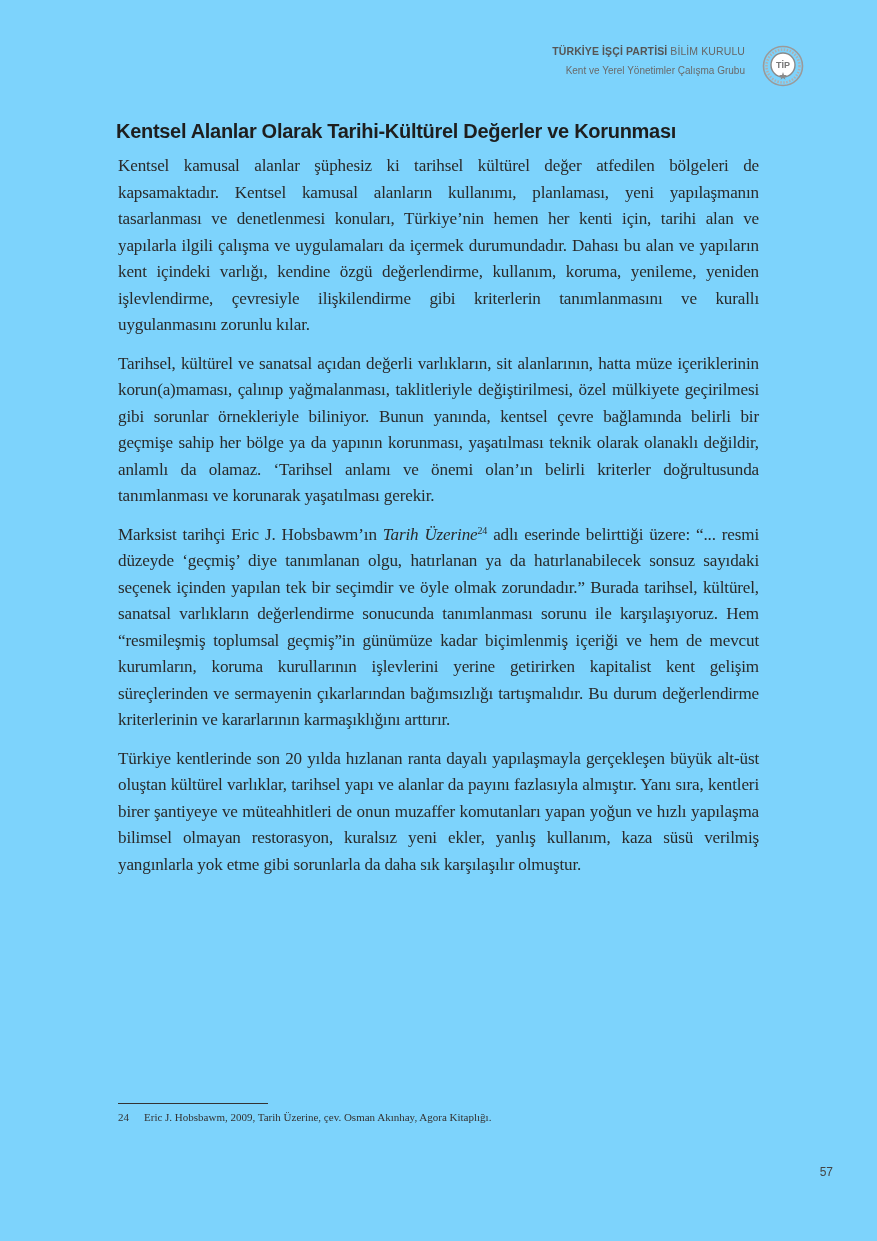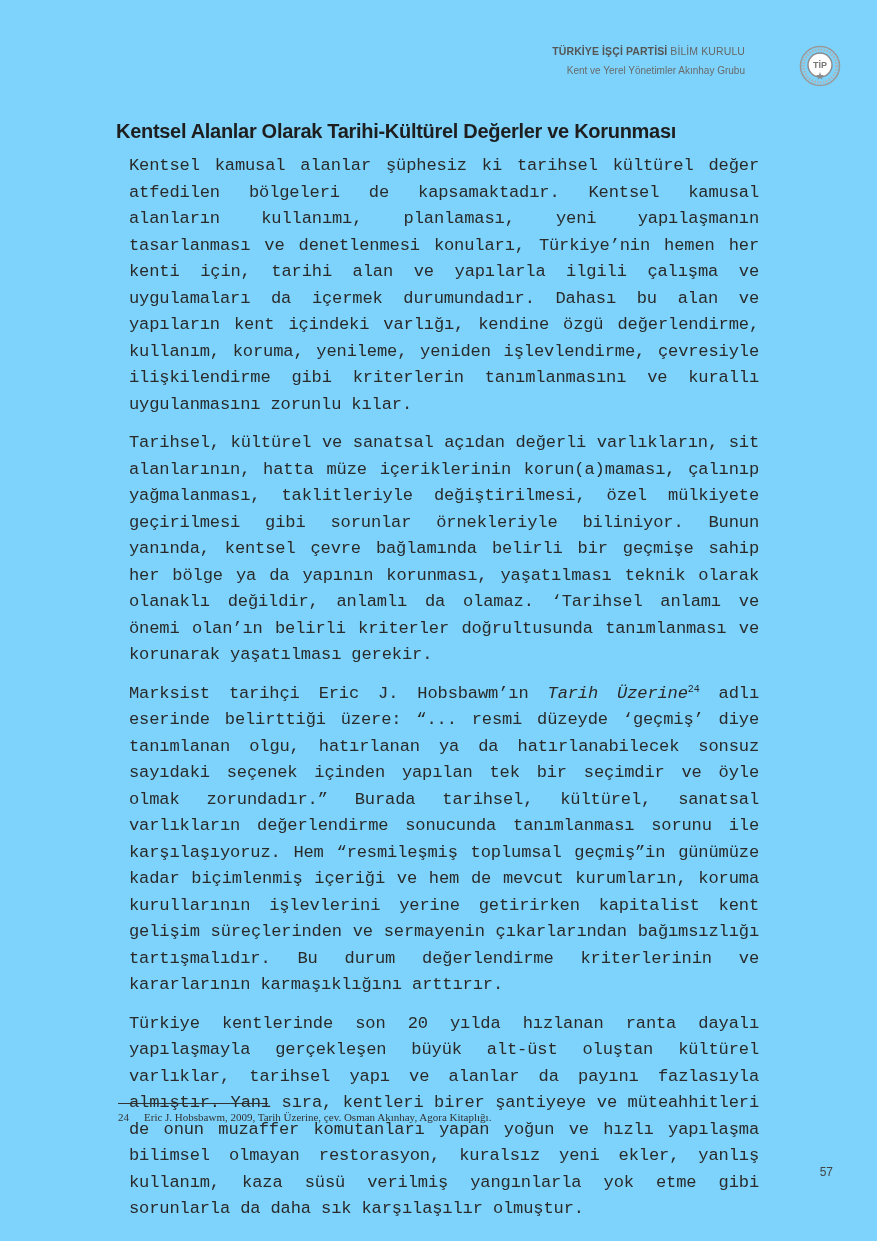--- a/index.html
+++ b/index.html
@@ -4,43 +4,43 @@
 <style>
   html, body { margin: 0; padding: 0; background: #ffffff; }
   body { width: 877px; height: 1241px; position: relative; overflow: hidden; }
   .page { position: absolute; left: 0; top: 0; width: 877px; height: 1241px; background: #7dd3fc; }
 
   .header { position: absolute; right: 132px; top: 44px; text-align: right; }
   .header-line1 { font-family: "Liberation Sans", sans-serif; font-size: 10.5px; color: #666; letter-spacing: 0.1px; line-height: 14px; }
   .header-line1 .bold { font-weight: bold; color: #555; }
   .header-line2 { font-family: "Liberation Sans", sans-serif; font-size: 10px; color: #6a6a6a; margin-top: 6px; line-height: 14px; }
 
-  .logo { position: absolute; left: 799px; top: 45px; width: 42px; height: 42px; }
+  .logo { position: absolute; left: 762px; top: 45px; width: 42px; height: 42px; }
 
   .title { position: absolute; left: 116px; top: 120px; font-family: "Liberation Sans", sans-serif; font-size: 20px; font-weight: 600; color: #1e1e1e; letter-spacing: -0.3px; }
 
   .content { position: absolute; left: 118px; top: 153px; width: 641px; }
-  .para { font-family: Liberation Mono, monospace; font-size: 17.1px; line-height: 26.5px; color: #2a2a2a; text-align: justify; margin: 0 0 12px 11px; letter-spacing: -0.15px; hyphens: manual; }
+  .para { font-family: Liberation Serif, serif; font-size: 17.1px; line-height: 26.5px; color: #2a2a2a; text-align: justify; margin: 0 0 12px 0; letter-spacing: -0.15px; hyphens: manual; }
   .para i { font-style: italic; }
   .para sup { font-size: 10px; line-height: 0; vertical-align: 6px; }
 
   .fn-rule { position: absolute; left: 118px; top: 1103px; width: 150px; height: 1px; background: #333; }
   .footnote { position: absolute; left: 118px; top: 1111px; font-family: "Liberation Serif", serif; font-size: 11px; color: #333; }
   .footnote .fn-num { display: inline-block; width: 26px; }
 
   .page-number { position: absolute; right: 44px; top: 1165px; font-family: "Liberation Sans", sans-serif; font-size: 12px; color: #444; }
 </style>
 </head>
 <body>
 
 <div class="page">
 
   <div class="header">
     <div class="header-line1"><span class="bold">TÜRKİYE İŞÇİ PARTİSİ</span><span> BİLİM KURULU</span></div>
-    <div class="header-line2">Kent ve Yerel Yönetimler Akınhay Grubu</div>
+    <div class="header-line2">Kent ve Yerel Yönetimler Çalışma Grubu</div>
   </div>
 
   <div class="logo">
     <svg width="42" height="42" viewBox="0 0 42 42">
       <circle cx="21" cy="21" r="19.5" fill="none" stroke="#9a9a9a" stroke-width="1.6"></circle>
       <circle cx="21" cy="21" r="16.5" fill="none" stroke="#b0b0b0" stroke-width="2.5" stroke-dasharray="1.5 1.5"></circle>
       <circle cx="21" cy="20" r="12" fill="#fff" stroke="#8a8a8a" stroke-width="1.4"></circle>
       <text x="21" y="23" text-anchor="middle" font-family="Liberation Sans, sans-serif" font-size="9" font-weight="bold" fill="#777">TİP</text>
       <polygon points="21,27 22,30 25,30 22.5,31.8 23.5,34.8 21,33 18.5,34.8 19.5,31.8 17,30 20,30" fill="#8a8a8a"></polygon>
     </svg>

